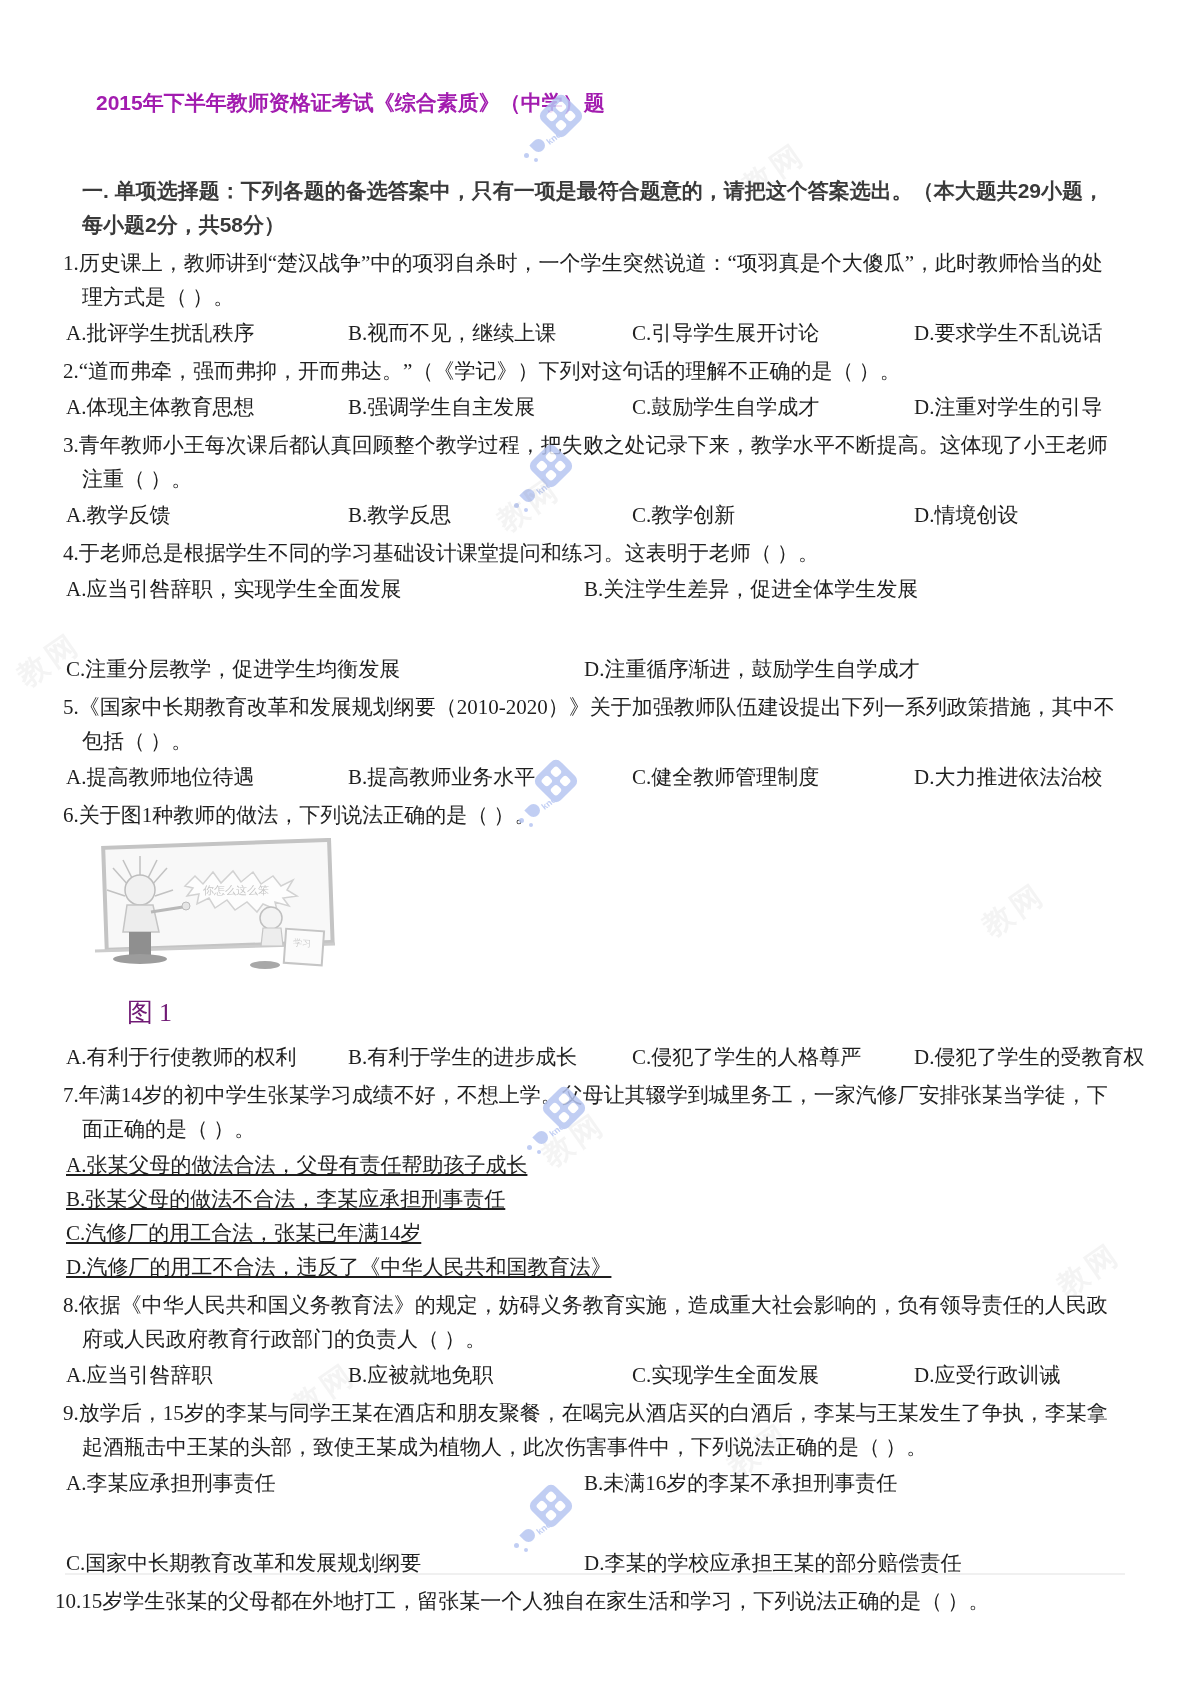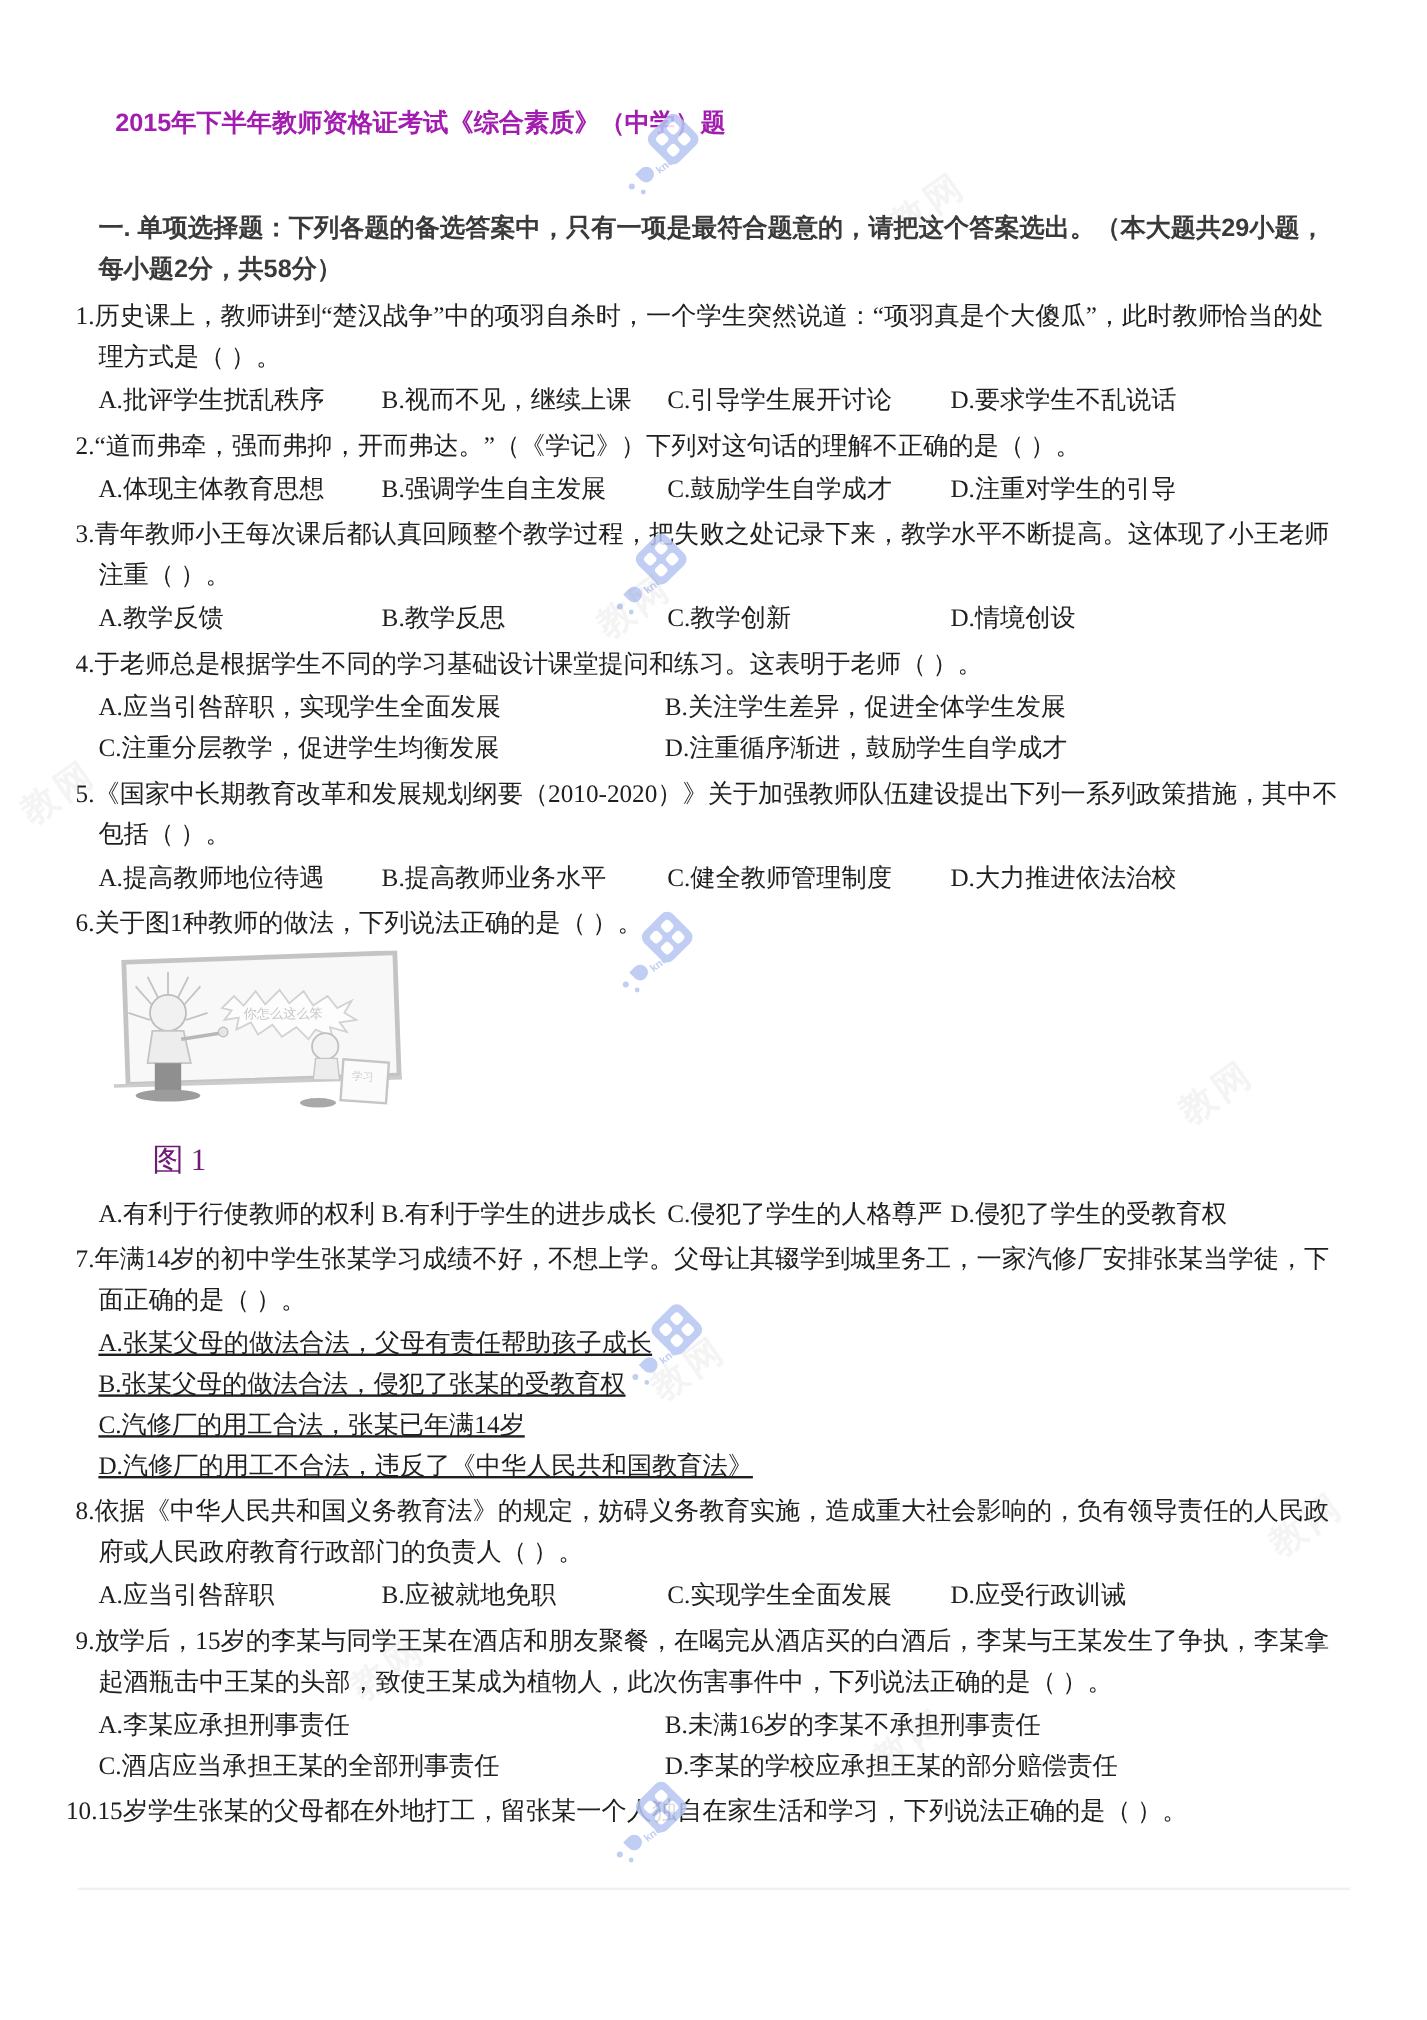--- a/index.html
+++ b/index.html
@@ -14,21 +14,21 @@
     margin:0 0 0 33px;
   }
   .section-header{
     font-family:"Liberation Sans","DejaVu Sans",sans-serif;
     font-size:21px;line-height:34px;font-weight:bold;color:#3a3a3a;
     margin:58px 0 0 19px;
   }
   .question{margin-top:4px;color:#1f1f1f;font-size:21px;line-height:34px;}
   .q-text{margin:0 0 0 19px;text-indent:-19px;}
   .q10 .q-text{text-indent:-27px;}
-  .options{margin:2px 0 0 19px;}
+  .options{margin:2px 0 0 3px;gap:46px;}
   .opts-row4{display:grid;grid-template-columns:236px 238px 236px 1fr;}
   .opts-grid2{display:grid;grid-template-columns:472px 1fr;}
   .opts-stack .opt{display:block;text-decoration:underline;}
   .opt{white-space:nowrap;}
   
   .fig{margin:6px 0 12px 22px;width:260px;}
   .fig-caption{
     font-size:26px;color:#701a75;letter-spacing:6px;margin:0 0 0 42px;
     line-height:30px;
   }
@@ -160,42 +160,42 @@
       <span class="opt">B.有利于学生的进步成长</span>
       <span class="opt">C.侵犯了学生的人格尊严</span>
       <span class="opt">D.侵犯了学生的受教育权</span>
     </div>
   </div>
 
   <div class="question">
     <p class="q-text"><span>7.</span><span>年满14岁的初中学生张某学习成绩不好，不想上学。父母让其辍学到城里务工，一家汽修厂安排张某当学徒，下面正确的是（ ）。</span></p>
     <div class="options opts-stack">
       <span class="opt">A.张某父母的做法合法，父母有责任帮助孩子成长</span>
-      <span class="opt">B.张某父母的做法合法，侵犯了张某的受教育权</span>
+      <span class="opt">B.张某父母的做法不合法，李某应承担刑事责任</span>
       <span class="opt">C.汽修厂的用工合法，张某已年满14岁</span>
       <span class="opt">D.汽修厂的用工不合法，违反了《中华人民共和国教育法》</span>
     </div>
   </div>
 
   <div class="question">
     <p class="q-text"><span>8.</span><span>依据《中华人民共和国义务教育法》的规定，妨碍义务教育实施，造成重大社会影响的，负有领导责任的人民政府或人民政府教育行政部门的负责人（ ）。</span></p>
     <div class="options opts-row4">
       <span class="opt">A.应当引咎辞职</span>
       <span class="opt">B.应被就地免职</span>
       <span class="opt">C.实现学生全面发展</span>
       <span class="opt">D.应受行政训诫</span>
     </div>
   </div>
 
   <div class="question">
     <p class="q-text"><span>9.</span><span>放学后，15岁的李某与同学王某在酒店和朋友聚餐，在喝完从酒店买的白酒后，李某与王某发生了争执，李某拿起酒瓶击中王某的头部，致使王某成为植物人，此次伤害事件中，下列说法正确的是（ ）。</span></p>
     <div class="options opts-grid2">
       <span class="opt">A.李某应承担刑事责任</span>
       <span class="opt">B.未满16岁的李某不承担刑事责任</span>
-      <span class="opt">C.酒店应当承担王某的全部刑事责任</span>
+      <span class="opt">C.国家中长期教育改革和发展规划纲要</span>
       <span class="opt">D.李某的学校应承担王某的部分赔偿责任</span>
     </div>
   </div>
 
   <div class="question q10">
     <p class="q-text"><span>10.</span><span>15岁学生张某的父母都在外地打工，留张某一个人独自在家生活和学习，下列说法正确的是（ ）。</span></p>
   </div>
 
 </div>
 

